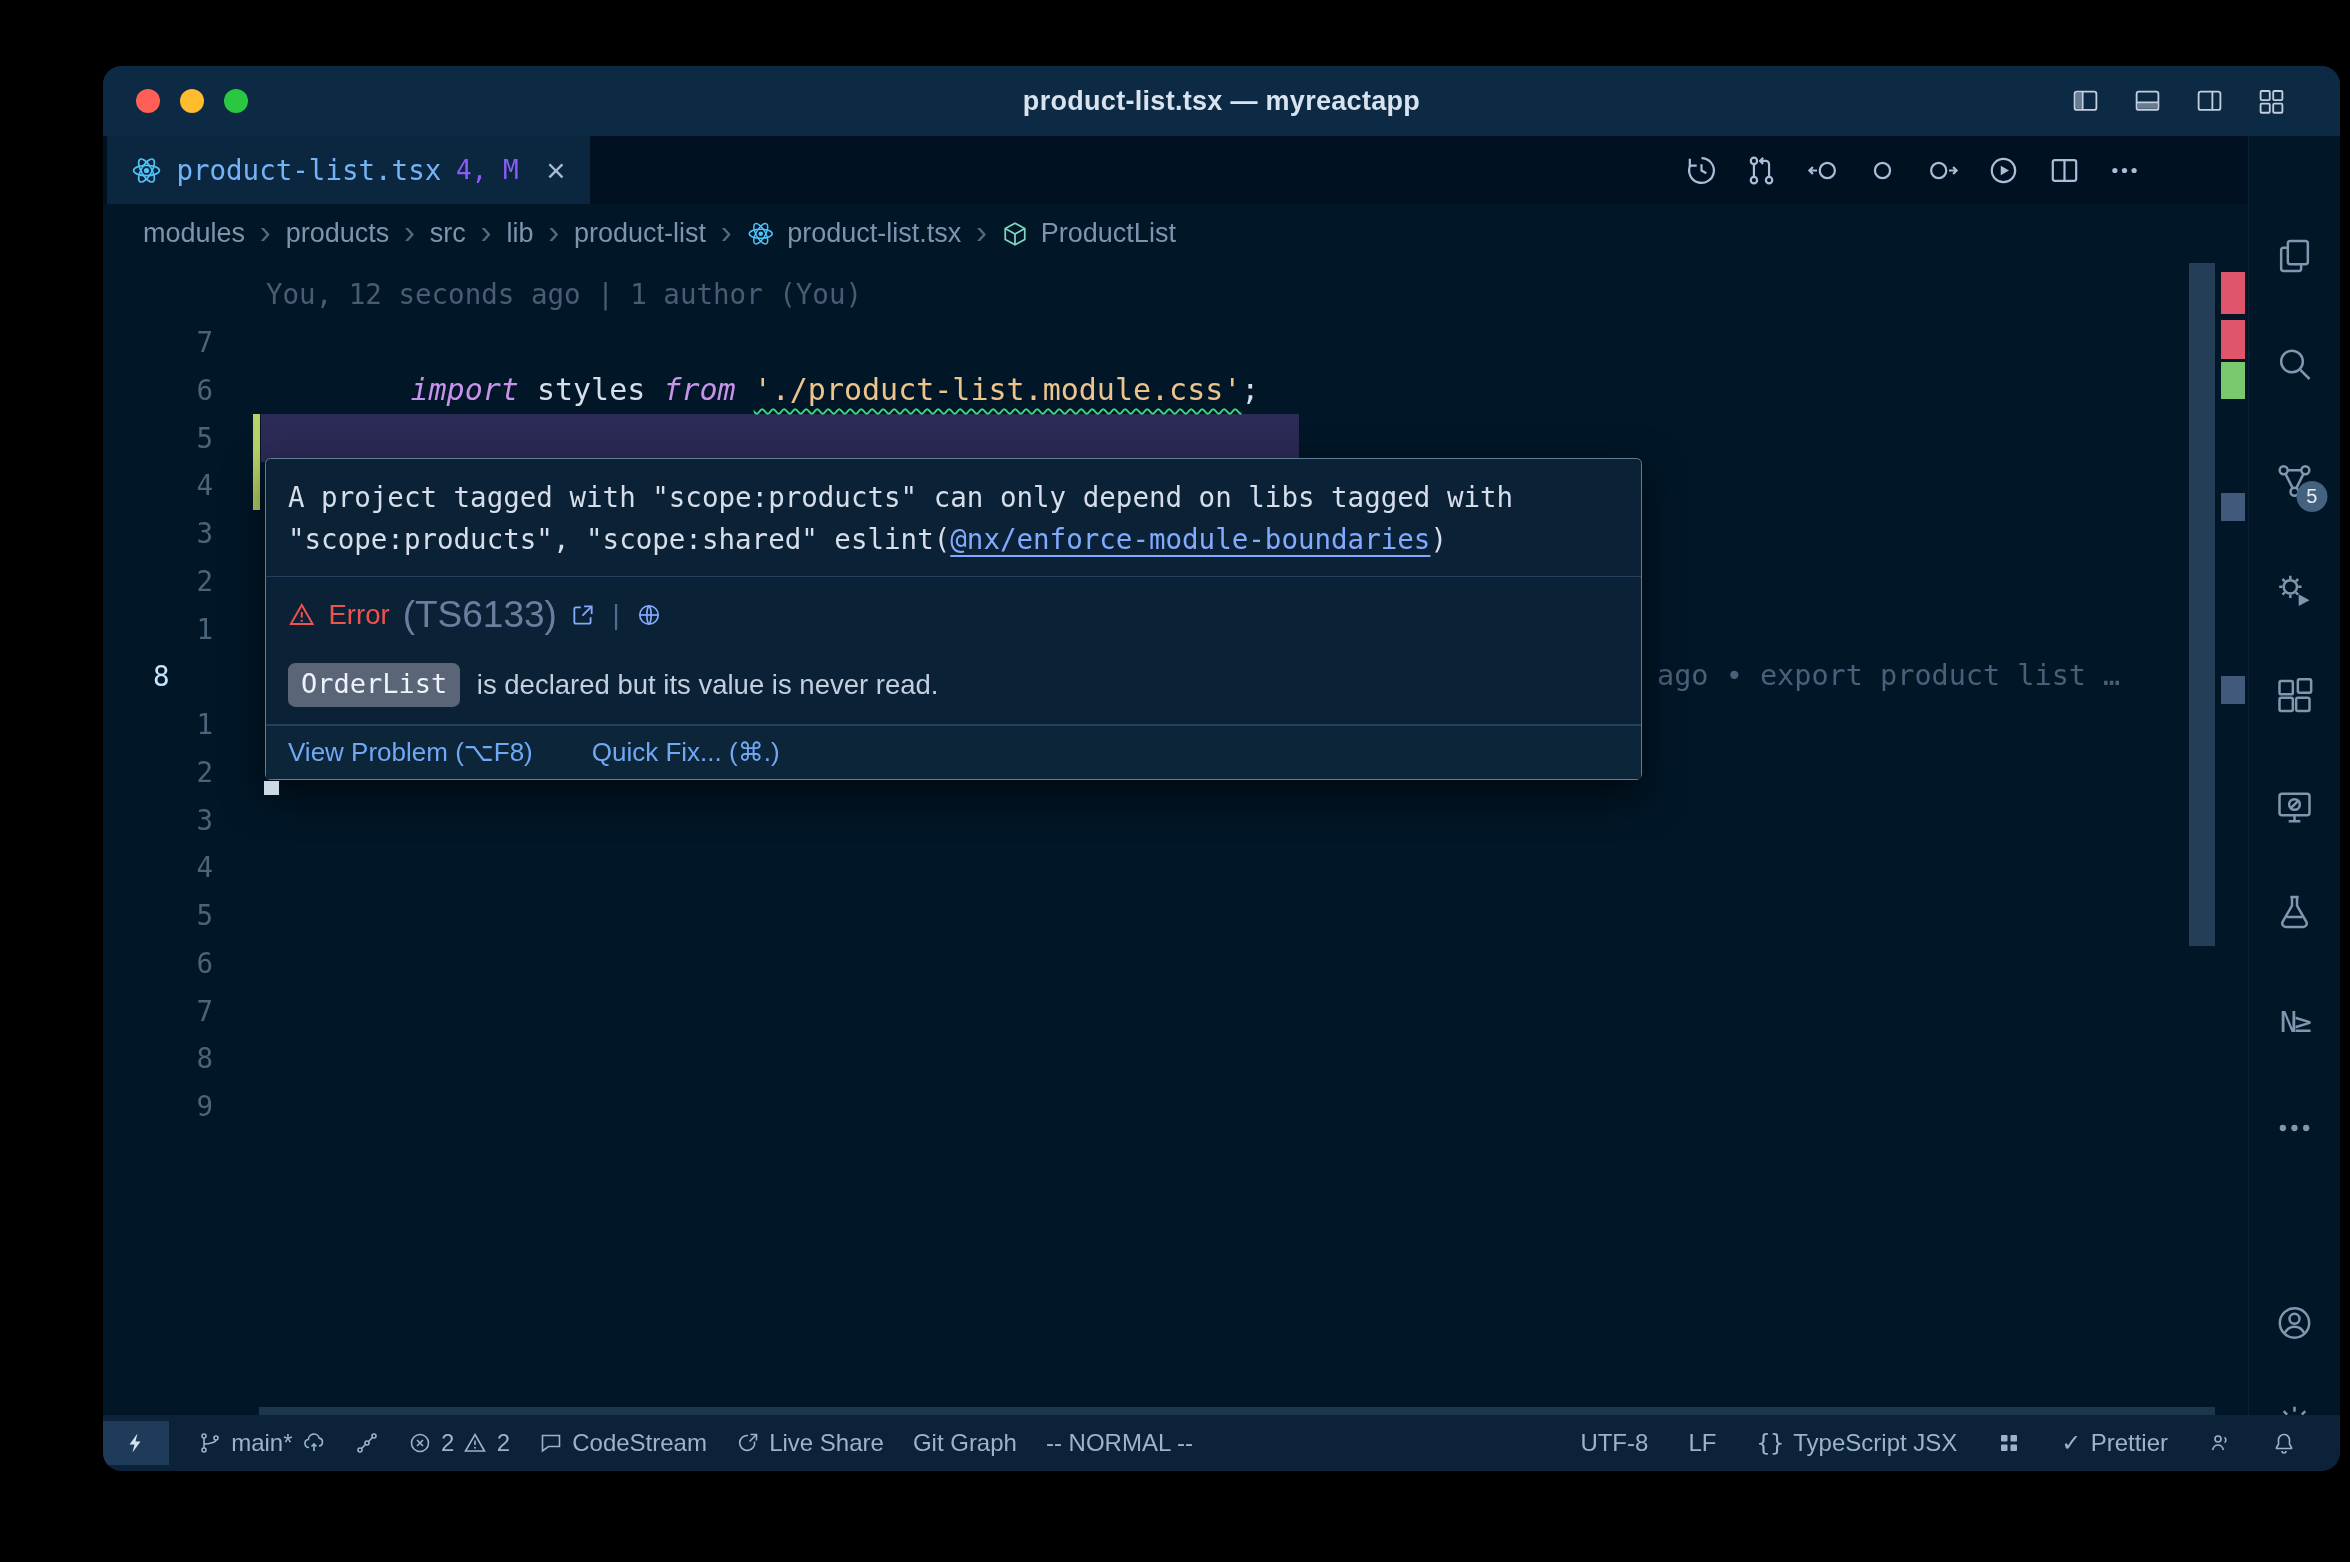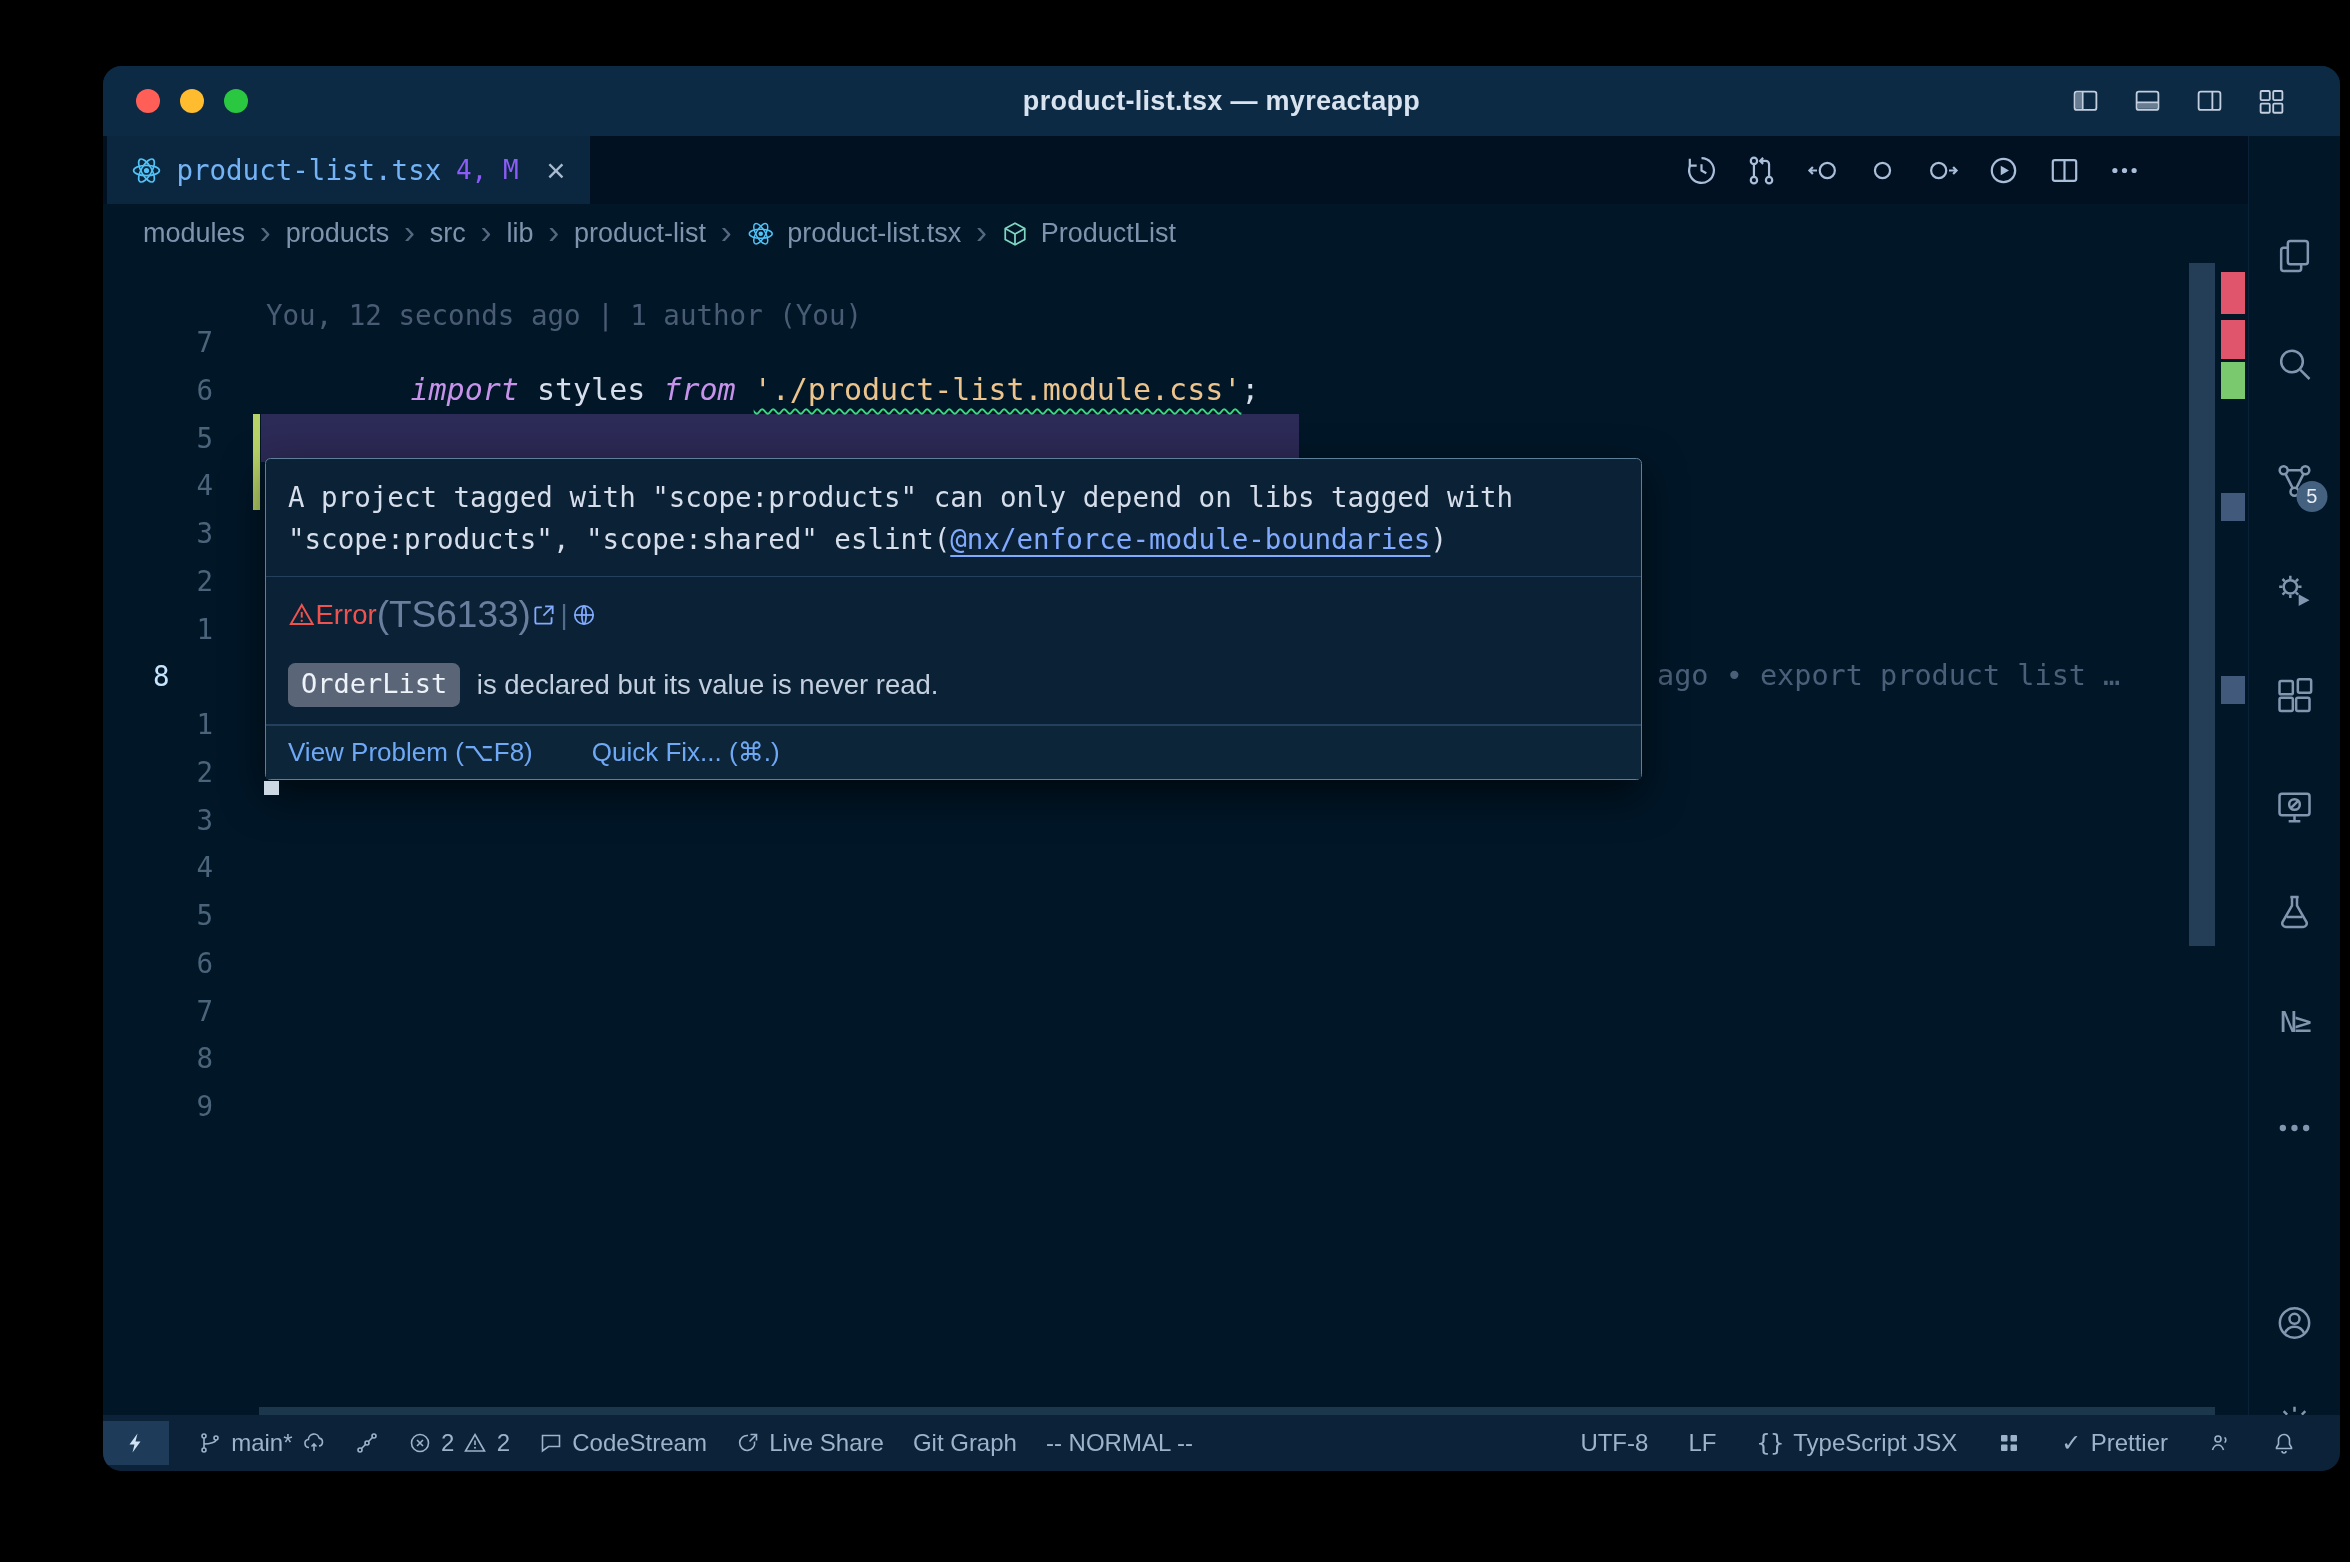--- a/index.html
+++ b/index.html
@@ -37,41 +37,41 @@
   .crumb-ic{display:flex;align-items:center;}
 
   
   .editor{position:absolute;left:0;top:197px;width:2145px;height:1164px;background:#011627;
           font-family:"DejaVu Sans Mono",monospace;font-size:30px;color:#d6deeb;}
   .gutter-num{position:absolute;left:0;width:110px;text-align:right;color:#4b6479;font-size:27.5px;line-height:48px;}
   .gutter-num.current{width:147px;text-align:left;padding-left:50px;box-sizing:border-box;color:#c5e4fd;}
   .code-line{position:absolute;left:163px;height:48px;line-height:48px;white-space:pre;}
   .kw{color:#c792ea;font-style:italic;}
   .str{color:#ecc48d;}
-  .blame-head{color:#4a5c74;margin-top:21px;}
+  .blame-head{color:#4a5c74;}
   .inline-blame{position:absolute;left:1554px;top:389px;line-height:48px;color:#4c5f78;white-space:pre;font-size:28.5px;}
   .squig{text-decoration:underline;text-decoration-style:wavy;text-decoration-color:#3bd97f;
          text-decoration-thickness:2.3px;text-underline-offset:8.3px;}
   .hl-line{position:absolute;left:158px;top:151px;width:1038px;height:48px;background:#2c2a56;}
   .change-bar{position:absolute;left:150px;top:151px;width:7.3px;height:96px;background:#b9d267;}
 
   
   .v-slider{position:absolute;right:33px;top:0;width:26px;height:683px;background:rgba(93,128,163,.38);}
   .ruler-mark{position:absolute;left:2118px;width:24px;}
   .h-slider{position:absolute;left:156px;bottom:5.5px;width:1956px;height:14.7px;background:rgba(93,128,163,.30);}
 
   
   .hover{position:absolute;left:162px;top:195px;width:1377px;background:#0b2135;border:1.8px solid #5f7e97;
          border-radius:5.5px;box-shadow:0 14.7px 40px rgba(0,0,0,.6);z-index:6;font-size:27.5px;box-sizing:border-box;}
   .hv-sec{padding:16.5px 22px;border-bottom:1.8px solid #24405d;line-height:42px;}
   .hv-sec:last-child{border-bottom:none;}
   .hv-mono{font-family:"DejaVu Sans Mono",monospace;color:#d6deeb;}
   .ts-code{color:#68809f;}
   .hover-link{color:#82aaff;text-decoration:underline;text-underline-offset:5.5px;}
-  .err-line{display:flex;align-items:center;font-family:"Liberation Sans","DejaVu Sans",sans-serif;}
+  .err-line{display:flex;align-items:center;gap:13px;font-family:"Liberation Sans","DejaVu Sans",sans-serif;}
   .err-label{color:#ef5350;font-size:27.5px;}
   .err-code{color:#6a7f9e;font-size:37px;}
   .err-pipe{color:#526d8c;margin:0 3.7px;}
   .ico-blue{color:#82aaff;display:flex;align-items:center;}
   .chip-line{margin-top:27.5px;display:flex;align-items:center;gap:16.5px;
              font-family:"Liberation Sans","DejaVu Sans",sans-serif;color:#c3cfdf;}
   .chip{font-family:"DejaVu Sans Mono",monospace;background:#5a6678;color:#eef3f9;
         padding:1.8px 13px 5.5px;border-radius:7.3px;font-size:27px;line-height:37px;}
   .mod-kw{color:#f78c6c;}
   .mod-path{color:#ecc48d;}

